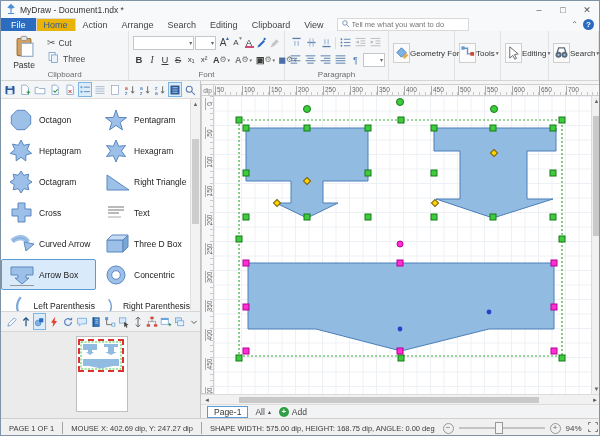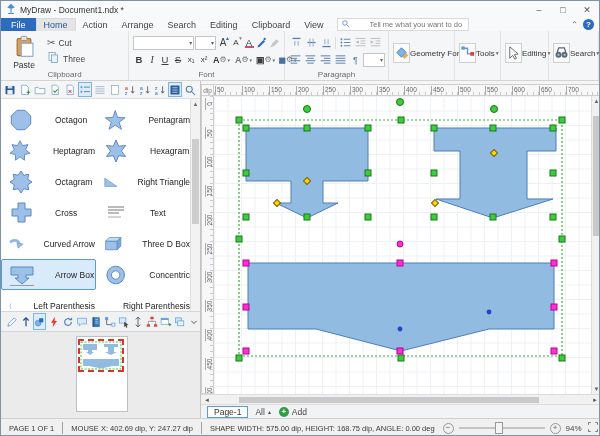--- a/index.html
+++ b/index.html
@@ -7,22 +7,22 @@
 #app{position:relative;width:600px;height:436px;background:#f5f6f7;border:1px solid #7f93a6;overflow:hidden;font-size:9px;color:#333}
 
 #titlebar{position:absolute;left:0;top:0;width:100%;height:17px;background:#f8f9fa;display:flex;align-items:center;padding-left:4px}
 .t-title{font-size:8.5px;color:#333;margin-left:3px}
 .t-controls{margin-left:auto;display:flex;height:100%}
 .t-btn{width:24px;display:flex;align-items:center;justify-content:center;font-size:9px;color:#555;cursor:default}
 
 #tabrow{position:absolute;left:0;top:17px;width:100%;height:13px;background:#f8f9fa;display:flex;align-items:stretch}
 .file-tab{background:#2b6bc0;color:#fff;padding:0 10px;display:flex;align-items:center;font-size:9px}
 .rtab{padding:0 7px;display:flex;align-items:center;color:#444;font-size:9px}
-.rtab.active{background:#e5e5e5;border:1px solid #d9d9d9;border-bottom:none;color:#2b579a}
-.tab-search{display:flex;align-items:center;border:1px solid #d9d9d9;background:#fff;width:132px;margin:0 0 0 6px;padding:0 3px;gap:20px}
+.rtab.active{background:#eab308;border:1px solid #d9d9d9;border-bottom:none;color:#2b579a}
+.tab-search{display:flex;align-items:center;border:1px solid #d9d9d9;background:#fff;width:132px;margin:0 0 0 6px;padding:0 3px;gap:2px}
 .tab-search input{border:none;outline:none;width:100%;font-size:7.5px;color:#888;background:transparent;font-family:"Liberation Sans",sans-serif}
 .tab-right{margin-left:auto;display:flex;align-items:center;gap:5px;padding-right:5px}
 .collapse-caret{color:#666;font-size:8px}
 .help-badge{width:11px;height:11px;border-radius:50%;background:#2b6bc0;color:#fff;font-size:8px;display:flex;align-items:center;justify-content:center;font-weight:bold}
 
 #ribbon{position:absolute;left:0;top:30px;width:100%;height:50px;background:#f5f6f7;border-bottom:1px solid #d4d4d4;display:flex}
 .rgroup{position:relative;height:100%;border-right:1px solid #e2e2e2;padding:3px 3px 10px 4px}
 .glabel{position:absolute;bottom:1px;left:0;width:100%;text-align:center;font-size:8px;color:#6a6a6a}
 .g-clip{width:132px;display:flex;gap:4px}
 .paste-btn{display:flex;flex-direction:column;align-items:center;width:38px;padding-top:1px}
@@ -56,21 +56,21 @@
 .bicon{width:22px;height:20px;border:1px solid #cfcfcf;background:#fbfbfb;display:flex;align-items:center;justify-content:center}
 .blabel{margin-top:2px;font-size:8px;color:#333;white-space:nowrap}
 .bcarat{font-size:5px;color:#666;margin-top:0px}
 
 #left{position:absolute;left:0;top:80px;width:200px;height:337px;background:#fff;border-right:1px solid #c3c3c3}
 #panel-toolbar{position:absolute;left:0;top:0;width:100%;height:18px;background:#f4f5f6;border-bottom:1px solid #ddd;display:flex;align-items:center;padding-left:2px;gap:1px}
 .ptool{width:14px;height:15px;display:flex;align-items:center;justify-content:center}
 .ptool.active{border:1px solid #7eb4e2;background:#dcecf9}
 #shape-list{position:absolute;left:0;top:18px;width:190px;height:212px;overflow:hidden;padding-top:5px}
 .srow{display:flex;height:31px}
-.shape-item{position:relative;width:95px;display:flex;align-items:center;gap:20px;padding-left:5px;border:1px solid transparent}
+.shape-item{position:relative;width:95px;display:flex;align-items:center;gap:4px;padding-left:5px;border:1px solid transparent}
 .shape-item.selected{border:1px solid #5b9bd5;background:#d9eafa;border-radius:2px}
 .s-label{font-size:8.5px;color:#222;white-space:nowrap}
 #list-scroll{position:absolute;right:0;top:18px;width:10px;height:212px;background:#f2f2f2;border-left:1px solid #e0e0e0}
 .scr-arrow{height:10px;display:flex;align-items:center;justify-content:center;font-size:6px;color:#666}
 #list-thumb{position:absolute;left:1px;top:40px;width:7px;height:85px;background:#cdcdcd}
 #nav-toolbar{position:absolute;left:0;top:230px;width:100%;height:21px;background:#f0f1f2;border-top:1px solid #d6d6d6;border-bottom:1px solid #d6d6d6;display:flex;align-items:center;padding-left:4px;gap:1px}
 .ntool{width:13px;height:17px;display:flex;align-items:center;justify-content:center}
 .ntool.active{border:1px solid #7eb4e2;background:#dcecf9}
 #thumb-pane{position:absolute;left:0;top:251px;width:100%;height:86px;background:#ebebeb}
 #page-thumb{position:absolute;left:75px;top:4px;width:52px;height:76px;background:#fff;border:1px solid #c0c0c0}

